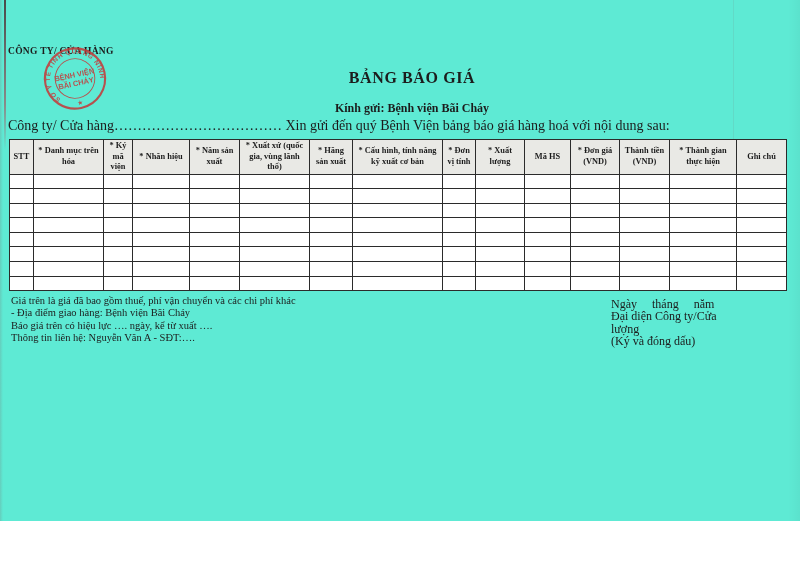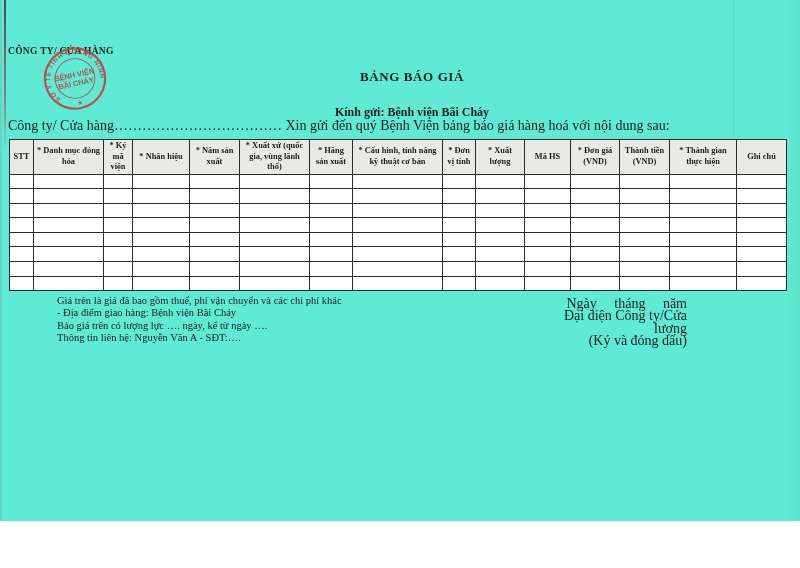--- a/index.html
+++ b/index.html
@@ -24,45 +24,45 @@
 
   .corner-label{
     position:absolute;left:8px;top:46px;
     font-weight:bold;font-size:9.5px;letter-spacing:.3px;z-index:1;
   }
   .stamp{
     position:absolute;left:36px;top:32px;width:78px;height:93px;
     transform:rotate(-12deg);opacity:.87;z-index:2;
   }
   .title-block{position:absolute;left:24px;right:0;top:69px;text-align:center;}
-  .doc-title{font-weight:bold;font-size:13px;letter-spacing:.6px;}
-  .doc-subtitle{font-weight:bold;font-size:12px;margin-top:20px;}
+  .doc-title{font-weight:bold;font-size:16px;letter-spacing:.6px;}
+  .doc-subtitle{font-weight:bold;font-size:12px;margin-top:14px;}
 
   .intro-line{position:absolute;left:8px;top:118px;font-weight:normal;font-size:14px;width:720px;}
 
   table.quote{
     position:absolute;left:9px;top:139px;
     width:778px;border-collapse:collapse;table-layout:fixed;
   }
   table.quote th{
     border:1px solid #2b2b2b;background:#e9e9e5;
     font-weight:bold;font-size:8.4px;line-height:1.25;
     text-align:center;vertical-align:middle;
     height:29px;padding:1px 1px;
   }
   table.quote td{
     border:1px solid #2b2b2b;background:#fff;
     height:13.6px;padding:0;
   }
 
   .notes{position:absolute;left:11px;top:295px;font-size:10.5px;line-height:12.3px;}
-  .notes div{white-space:pre;margin-left:46px;}
-
-  .signature{position:absolute;left:551px;top:298px;width:136px;text-align:right;
-    font-size:14px;line-height:12.4px;}
+  .notes div{white-space:pre;}
+
+  .signature{position:absolute;left:611px;top:298px;width:136px;text-align:left;
+    font-size:12px;line-height:12.4px;}
   .signature .date-line{white-space:pre;}
 </style>
 </head>
 <body>
 
 <div class="page">
 
   <div class="scan-left-line"></div>
   <div class="scan-left-band"></div>
   <div class="scan-right-speck"></div>
@@ -108,27 +108,27 @@
         <col style="width: 49px;">
         <col style="width: 46px;">
         <col style="width: 49px;">
         <col style="width: 50px;">
         <col style="width: 67px;">
         <col style="width: 50px;">
       </colgroup>
     <thead>
         <tr>
           <th>STT</th>
-          <th>* Danh mục đóng hóa</th>
+          <th>* Danh mục trên hóa</th>
           <th>* Ký mã viện</th>
           <th>* Nhãn hiệu</th>
           <th>* Năm sản xuất</th>
           <th>* Xuất xứ (quốc gia, vùng lãnh thổ)</th>
           <th>* Hãng sản xuất</th>
-          <th>* Cấu hình, tính năng kỹ thuật cơ bản</th>
+          <th>* Cấu hình, tính năng kỹ xuất cơ bản</th>
           <th>* Đơn vị tính</th>
           <th>* Xuất lượng</th>
           <th>Mã HS</th>
           <th>* Đơn giá (VND)</th>
           <th>Thành tiền (VND)</th>
           <th>* Thành gian thực hiện</th>
           <th>Ghi chú</th>
         </tr>
       </thead>
     <tbody>
@@ -267,21 +267,21 @@
           <td></td>
           <td></td>
           <td></td>
         </tr>
       </tbody>
   </table>
 
   <div class="notes">
     <div>Giá trên là giá đã bao gồm thuế, phí vận chuyển và các chi phí khác</div>
     <div>- Địa điểm giao hàng: Bệnh viện Bãi Cháy</div>
-    <div>Báo giá trên có lượng lực …. ngày, kể từ ngày ….</div>
+    <div>Báo giá trên có hiệu lực …. ngày, kể từ xuất ….</div>
     <div>Thông tin liên hệ: Nguyễn Văn A - SĐT:….</div>
   </div>
 
   <div class="signature">
     <div class="date-line">Ngày     tháng     năm</div>
     <div>Đại diện Công ty/Cửa lượng</div>
     <div>(Ký và đóng dấu)</div>
   </div>
 
 </div>

